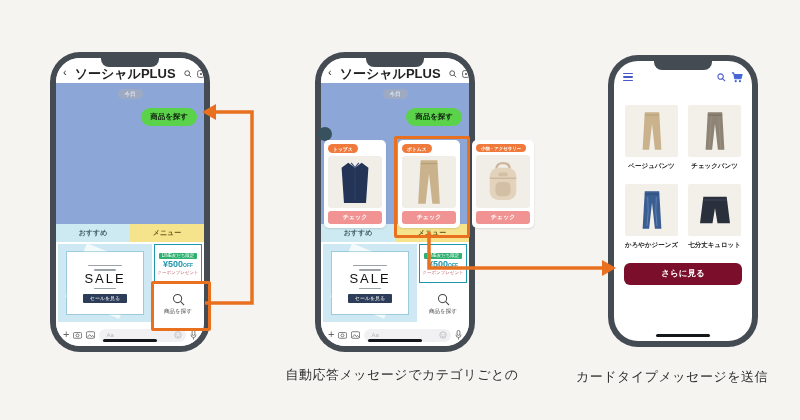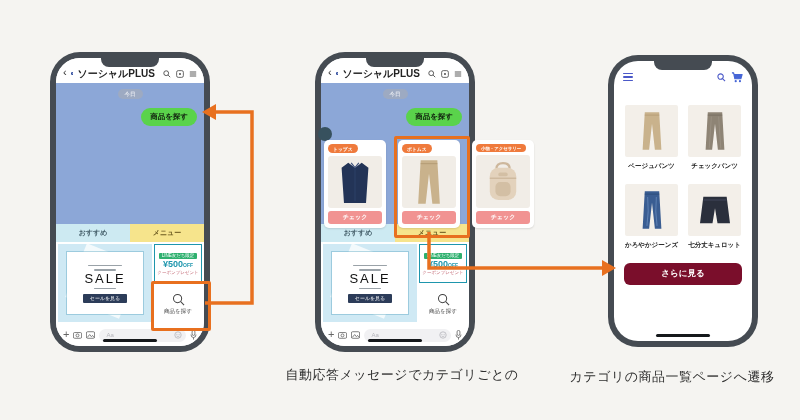--- a/index.html
+++ b/index.html
@@ -8,21 +8,21 @@
 
   
   .phone{position:absolute;background:#454B52;border-radius:30px;padding:6px;box-sizing:border-box;}
   .screen{position:relative;width:100%;height:100%;background:#fff;border-radius:24px;overflow:hidden;display:flex;flex-direction:column;}
   .notch{position:absolute;top:6px;left:50%;transform:translateX(-50%);width:58px;height:9px;background:#454B52;border-radius:0 0 8px 8px;z-index:6;}
   .homebar{position:absolute;bottom:4px;left:50%;transform:translateX(-50%);width:54px;height:3px;background:#15181b;border-radius:2px;z-index:6;}
 
   
   .chat-header{height:25px;background:#fff;display:flex;align-items:center;gap:4px;padding:6px 7px 0 7px;box-sizing:border-box;flex:0 0 25px;}
   .back-chevron{font-size:11px;color:#333;line-height:1;margin-top:-2px;}
-  .acct-name{font-size:10px;font-weight:bold;color:#222;white-space:nowrap;}
+  .acct-name{font-size:13px;font-weight:bold;color:#222;white-space:nowrap;}
   .hdr-spacer{flex:1;}
   .hdr-icons{display:flex;align-items:center;gap:5px;}
   .chat-body{flex:1;background:#8CA7D7;position:relative;display:flex;flex-direction:column;align-items:center;}
   .date-pill{margin-top:6px;background:rgba(160,170,190,.85);color:#fff;font-size:5.5px;padding:1.5px 7px;border-radius:7px;}
   .bubble-row{width:100%;display:flex;justify-content:flex-end;padding-right:7px;box-sizing:border-box;margin-top:9px;}
   .green-bubble{background:#5AD34B;color:#12240f;font-size:7.5px;font-weight:bold;padding:4px 9px;border-radius:9px;}
   .tabs{height:18px;display:flex;flex:0 0 18px;}
   .tab{flex:1;display:flex;align-items:center;justify-content:center;font-size:7px;font-weight:bold;}
   .tab-reco{background:#CDEAF2;color:#47616c;}
   .tab-menu{background:#F6E48C;color:#6b5a20;}
@@ -371,16 +371,16 @@
     <path d="M 205 303 H 252 V 112 H 216" fill="none" stroke="#E8701F" stroke-width="3.5"></path>
     <polygon points="202,112 216,104 216,120" fill="#E8701F"></polygon>
     <path d="M 429 232 V 268 H 602" fill="none" stroke="#E8701F" stroke-width="3.5"></path>
     <polygon points="616,268 602,260 602,276" fill="#E8701F"></polygon>
   </svg>
 
   <div class="caption" style="left:252px;top:366px;width:300px;">
     <div>自動応答メッセージでカテゴリごとの</div>
   </div>
   <div class="caption" style="left:558px;top:368px;width:228px;">
-    <div>カテゴリの商品一覧ページへ遷移</div>
+    <div>カードタイプメッセージを送信</div>
   </div>
 
 </div>
 
 </body></html>

